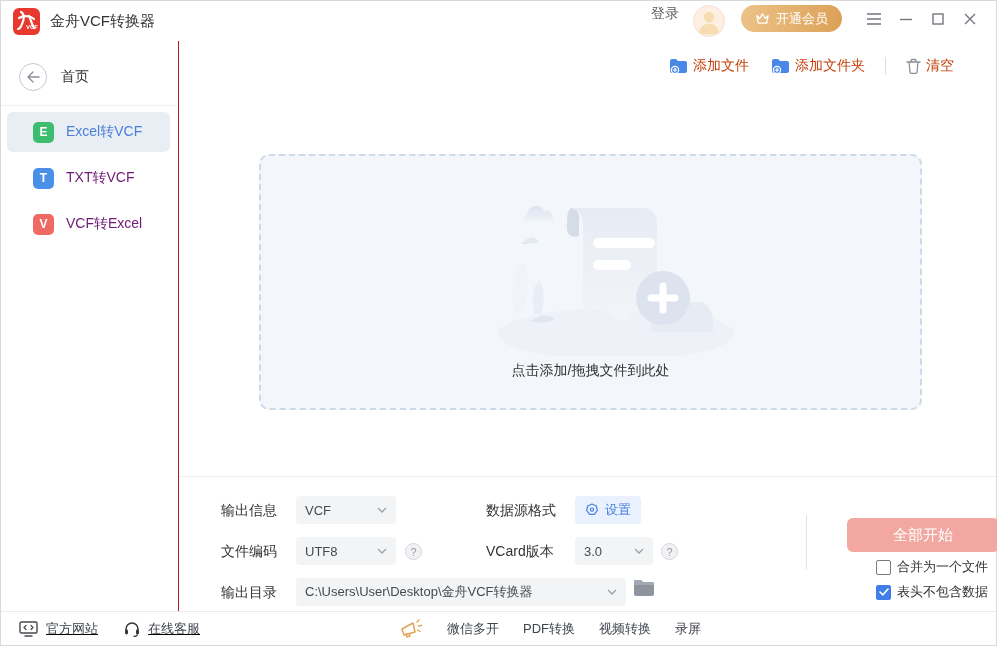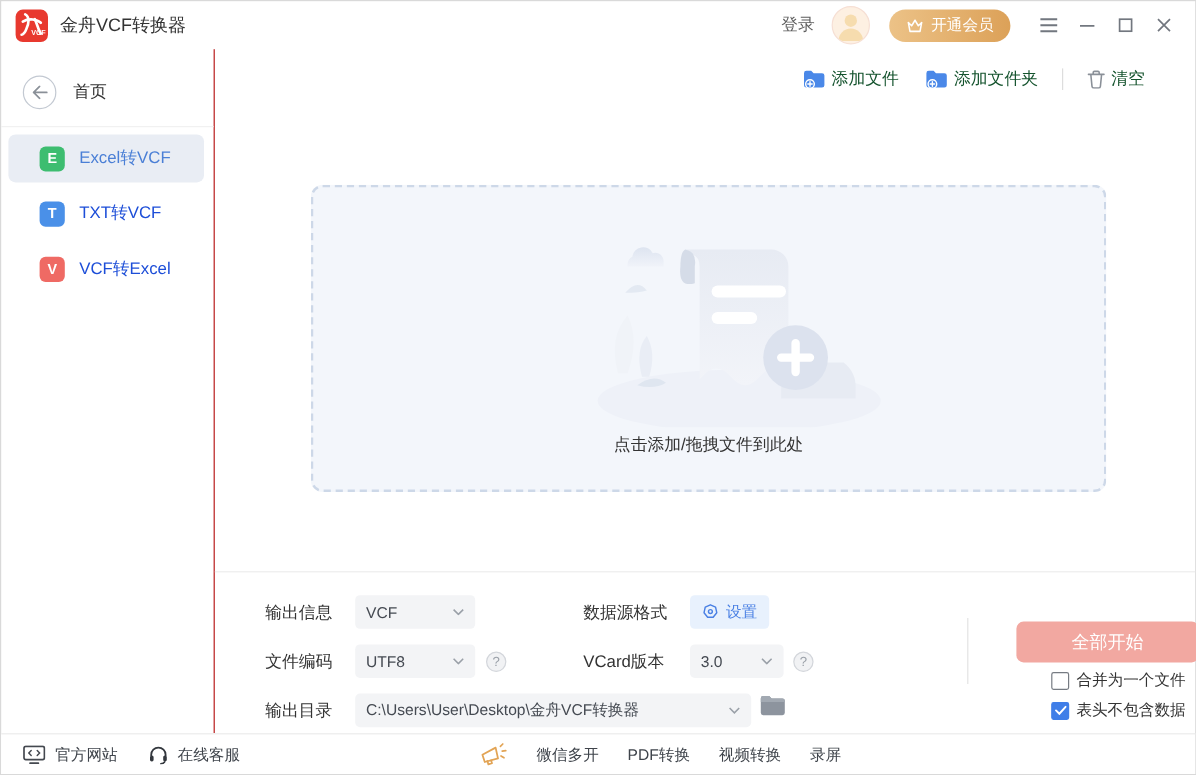--- a/index.html
+++ b/index.html
@@ -4,48 +4,48 @@
 <style>
   * { margin:0; padding:0; box-sizing:border-box; }
   html,body { width:997px; height:646px; overflow:hidden; }
   body { font-family:"Liberation Sans","DejaVu Sans",sans-serif; background:#f0f0f0; }
   .window { width:997px; height:646px; background:#fff; border:1px solid #d9d9d9; display:flex; flex-direction:column; }
 
   
   .titlebar { height:40px; display:flex; align-items:center; padding:0 12px; flex-shrink:0; }
   .logo { width:27px; height:27px; border-radius:6px; background:#e8392f; position:relative; flex-shrink:0; }
   .app-title { margin-left:10px; font-size:15px; color:#333; }
-  .tb-right { margin-left:auto; display:flex; align-items:center; }
+  .tb-right { margin-left:auto; display:flex; }
   .login { font-size:14px; color:#5c5c5c; margin-right:14px; cursor:pointer; }
   .avatar { width:32px; height:32px; border-radius:50%; background:#fdf0e2; border:1px solid #f6dfd4; display:flex; align-items:center; justify-content:center; margin-right:16px; overflow:hidden; }
   .vip-btn { height:27px; padding:0 14px; border-radius:14px; background:linear-gradient(90deg,#ecc287,#dca158); color:#fff; font-size:13px; display:flex; align-items:center; gap:6px; cursor:pointer; margin-right:18px; }
   .winctl { width:28px; height:28px; display:flex; align-items:center; justify-content:center; cursor:pointer; color:#72777f; }
   .winctl + .winctl { margin-left:4px; }
 
   
   .body { flex:1; display:flex; min-height:0; }
   .sidebar { width:178px; border-right:1px solid #b91c1c; padding-top:14px; flex-shrink:0; }
   .home-row { display:flex; align-items:center; gap:14px; padding:8px 0 14px 18px; }
   .back-circle { width:28px; height:28px; border-radius:50%; border:1px solid #c3c9d2; display:flex; align-items:center; justify-content:center; cursor:pointer; }
   .home-label { font-size:14px; color:#333; }
   .sb-divider { height:1px; background:#f1f1f1; margin:0; }
   .nav-item { position:relative; display:flex; align-items:center; gap:12px; height:40px; margin:6px 8px 0 6px; padding-left:26px; border-radius:6px; cursor:pointer; }
-  .nav-item .label { font-size:14px; color:#1d4ed8; }
+  .nav-item .label { font-size:14px; color:#701a75; }
   .nav-item.active { background:#e9edf4; }
   .nav-item.active .label { color:#4a7fd6; }
   .nav-item.active::after { content:""; position:absolute; right:-8px; top:50%; margin-top:-8px; border:8px solid transparent; border-left-color:#e9edf4; }
   .badge { width:21px; height:21px; border-radius:5px; color:#fff; font-size:12px; font-weight:bold; display:flex; align-items:center; justify-content:center; flex-shrink:0; }
   .badge-green { background:#3dbd70; }
   .badge-blue { background:#4a90e8; }
   .badge-red { background:#ef6a64; }
 
   .main { flex:1; position:relative; }
   
   .toolbar { position:absolute; top:12px; right:36px; display:flex; align-items:center; gap:10px; }
-  .tool-btn { display:flex; align-items:center; gap:5px; font-size:14px; color:#14532d; cursor:pointer; padding:4px 6px; }
+  .tool-btn { display:flex; align-items:center; gap:5px; font-size:14px; color:#c2410c; cursor:pointer; padding:4px 6px; }
   .tool-sep { width:1px; height:18px; background:#ddd; margin:0 4px; }
 
   
   .dropzone { position:absolute; left:80px; top:113px; width:663px; height:256px; background:#f3f6fb; border:2px dashed #cdd8e8; border-radius:10px; cursor:pointer; }
   .dz-illus { position:absolute; left:50%; top:30px; transform:translateX(-40%); }
   .dz-hint { position:absolute; left:0; right:0; top:206px; text-align:center; font-size:14px; color:#333; }
 
   
   .settings { position:absolute; left:0; right:0; bottom:0; height:135px; border-top:1px solid #ededed; }
   .s-label { position:absolute; font-size:14px; color:#333; }
@@ -55,21 +55,21 @@
   .set-btn { position:absolute; height:28px; padding:0 10px; background:#e8f1fd; border-radius:4px; color:#4a80e4; font-size:13px; display:flex; align-items:center; gap:6px; cursor:pointer; }
   .folder-out { position:absolute; cursor:pointer; }
   .vsep { position:absolute; width:1px; height:55px; background:#e3e3e3; }
   .start-btn { position:absolute; width:152px; height:34px; background:#f2a8a1; border:none; border-radius:6px; color:#fff; font-size:15px; font-family:inherit; cursor:pointer; }
   .cb-row { position:absolute; display:flex; align-items:center; gap:6px; font-size:13px; color:#333; cursor:pointer; }
   .cb-box { width:15px; height:15px; border:1px solid #767b82; border-radius:2px; background:#fff; flex-shrink:0; }
   .cb-box.checked { background:#3f7ee8; border-color:#3f7ee8; display:flex; align-items:center; justify-content:center; }
 
   
   .footer { height:34px; border-top:1px solid #ebebeb; position:relative; flex-shrink:0; background:#fff; }
-  .f-left { position:absolute; left:18px; top:0; bottom:0; display:flex; align-items:center; gap:26px; }
+  .f-left { position:absolute; left:18px; top:0; bottom:0; display:flex; align-items:center; gap:26px;text-decoration:underline; }
   .f-center { position:absolute; left:398px; top:0; bottom:0; display:flex; align-items:center; gap:24px; }
   .f-link { display:flex; align-items:center; gap:8px; font-size:13px; color:#3f444b; cursor:pointer; }
 </style>
 </head>
 <body>
 
 <div class="window">
 
   <div class="titlebar">
     <div class="logo">

